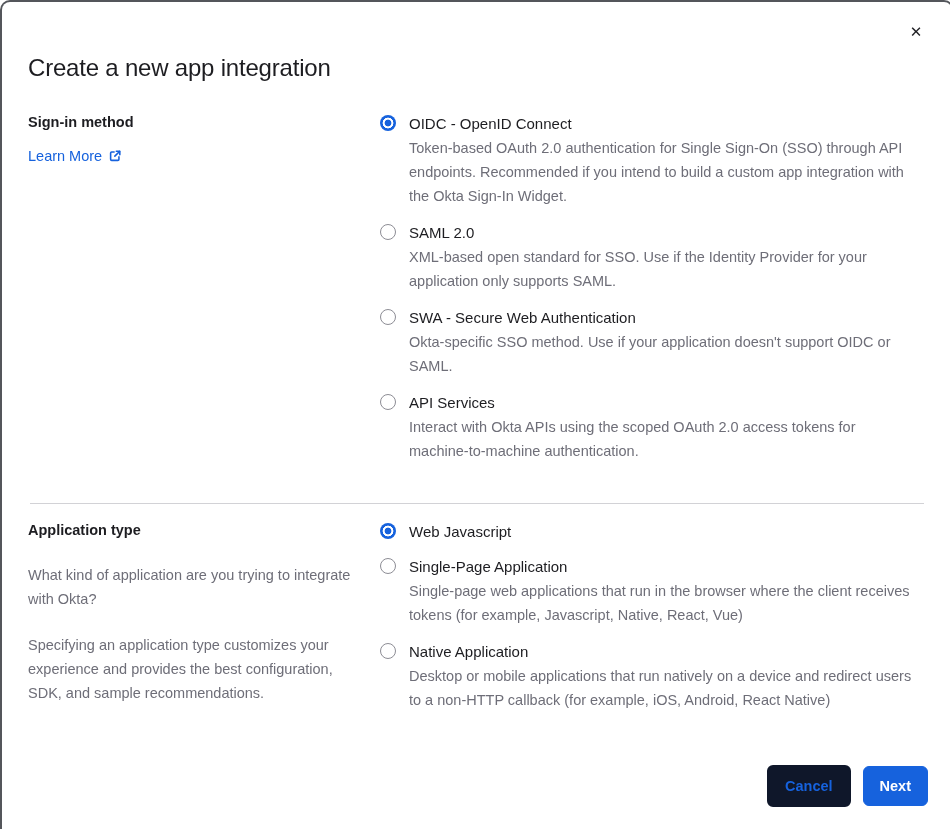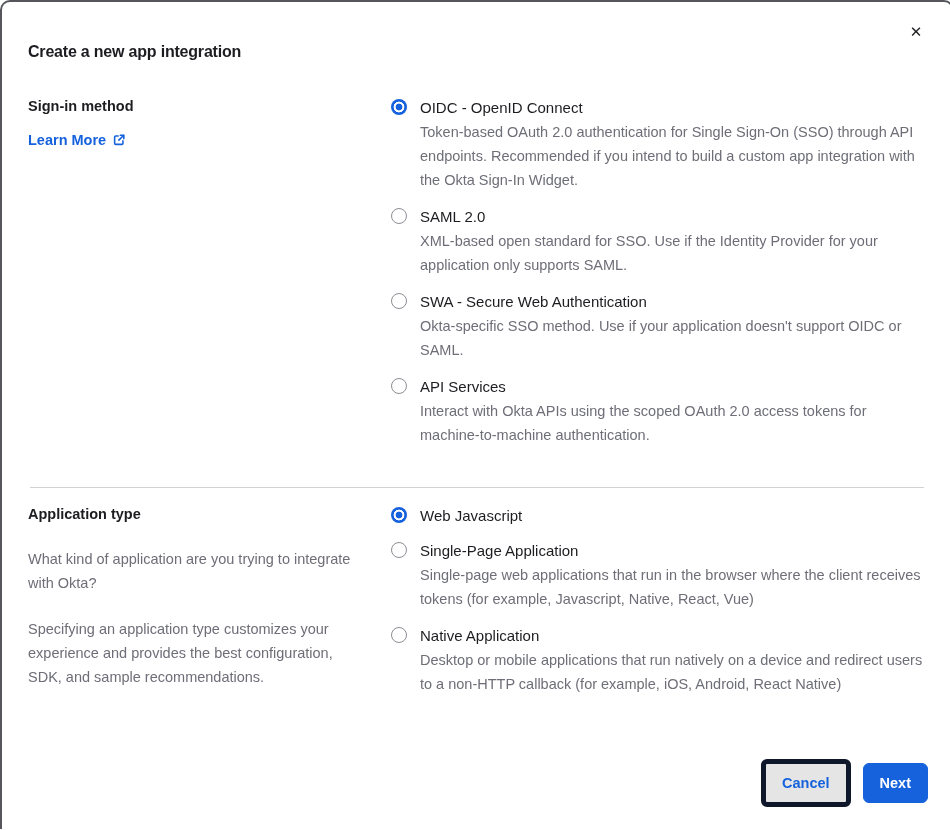--- a/index.html
+++ b/index.html
@@ -14,33 +14,33 @@
     position:absolute;top:0;left:0;width:954px;height:829px;
     background:#fff;border:2px solid #54565b;border-bottom:none;
     border-radius:10px 10px 0 0;padding:0 26px;
   }
   .close-btn{
     position:absolute;top:18px;right:24px;width:24px;height:24px;
     border:none;background:transparent;cursor:pointer;
     font-size:15px;line-height:24px;color:var(--text-dark);text-align:center;
   }
   h1.dialog-title{
-    margin-top:36px;font-size:16px;line-height:28px;font-weight:700;
+    margin-top:52px;font-size:24px;line-height:28px;font-weight:400;
     color:var(--text-dark);letter-spacing:-0.2px;
   }
   .section{
-    display:grid;grid-template-columns:340px 1fr;column-gap:23px;
+    display:grid;grid-template-columns:340px 1fr;column-gap:12px;
     margin-top:31px;
   }
   .section-label{
     font-size:14.5px;line-height:18px;font-weight:700;color:var(--text-dark);
   }
   .learn-more{
     display:inline-flex;align-items:center;gap:6px;margin-top:17px;
-    color:var(--blue);font-size:14.5px;font-weight:700;text-decoration:none;cursor:pointer;
+    color:var(--blue);font-size:14.5px;font-weight:400;text-decoration:none;cursor:pointer;
   }
   .learn-more svg{display:block;}
   .left-para{
     margin-top:22px;font-size:14.5px;line-height:24px;color:var(--text-gray);
   }
   .left-para.first{margin-top:24px;}
   .option{
     display:flex;align-items:flex-start;margin-bottom:14px;cursor:pointer;
   }
   .radio{
@@ -64,21 +64,21 @@
   }
   .section.second{margin-top:17px;}
   .footer{
     position:absolute;right:24px;bottom:22px;display:flex;gap:12px;align-items:center;
   }
   .btn{
     font-family:inherit;font-size:14.5px;font-weight:700;line-height:20px;
     border-radius:6px;padding:9px 16px;cursor:pointer;
   }
   .btn-secondary{
-    background:#e5e5e5;color:var(--blue);border:5px solid #0f172a;
+    background:#0f172a;color:var(--blue);border:2px solid #0f172a;
   }
   .btn-primary{
     background:var(--blue);color:#fff;border:1px solid var(--blue);
   }
 </style>
 </head>
 <body>
 
 <div class="modal">
 

